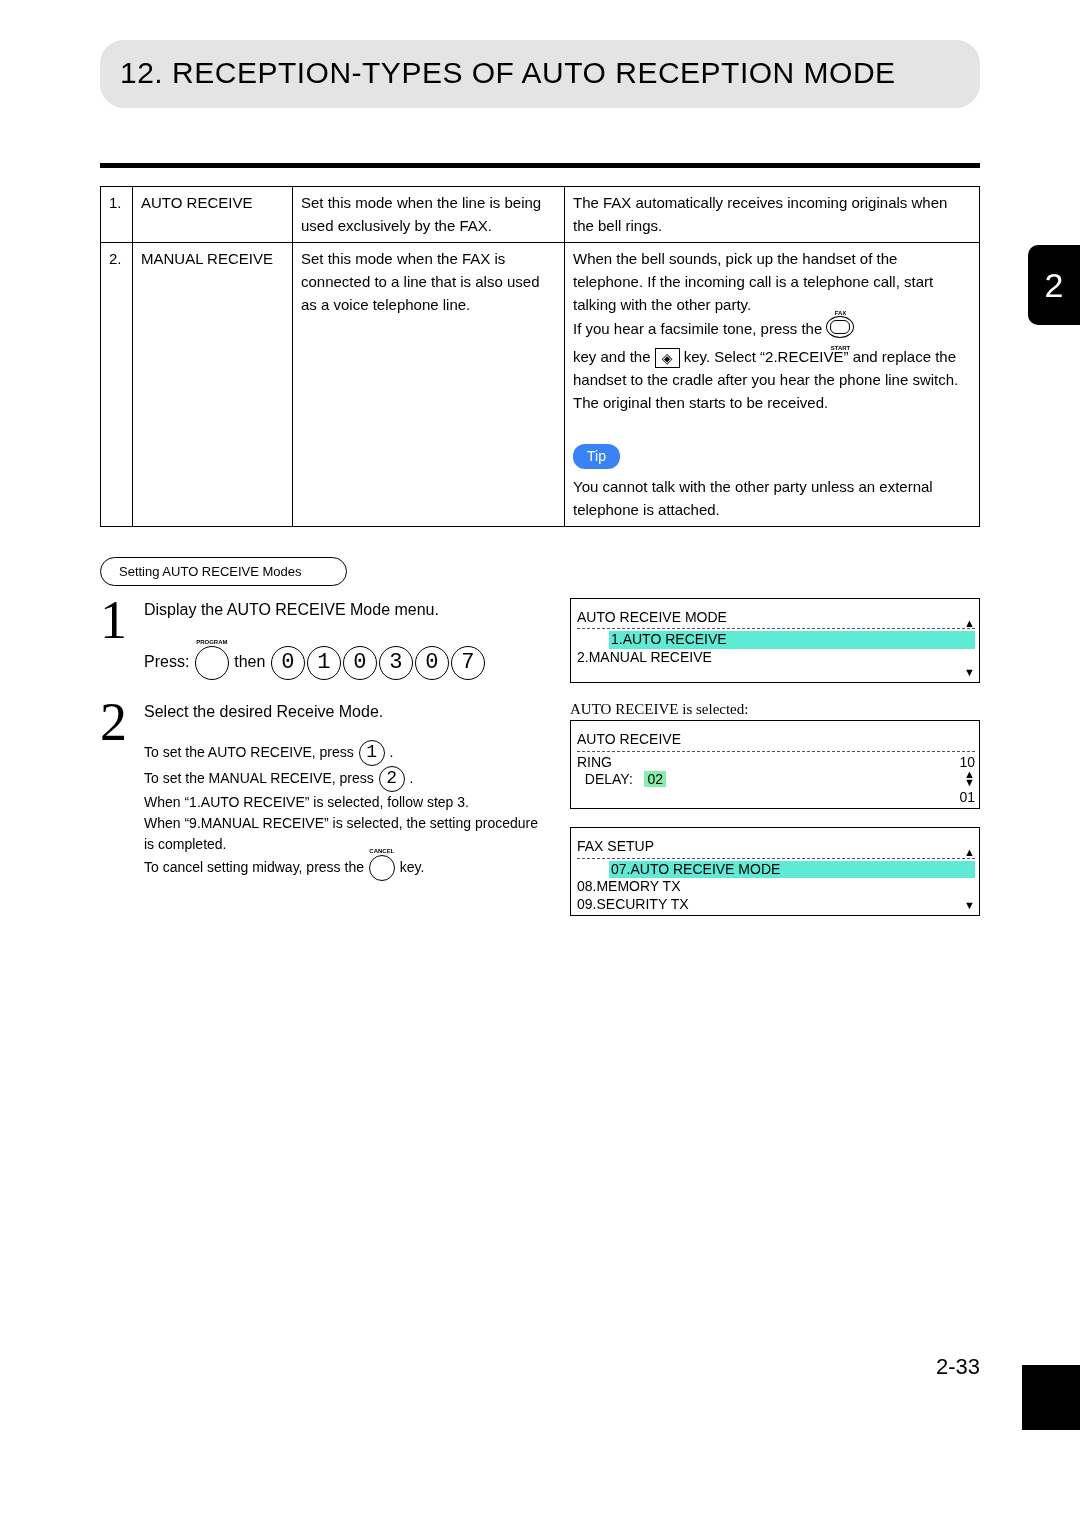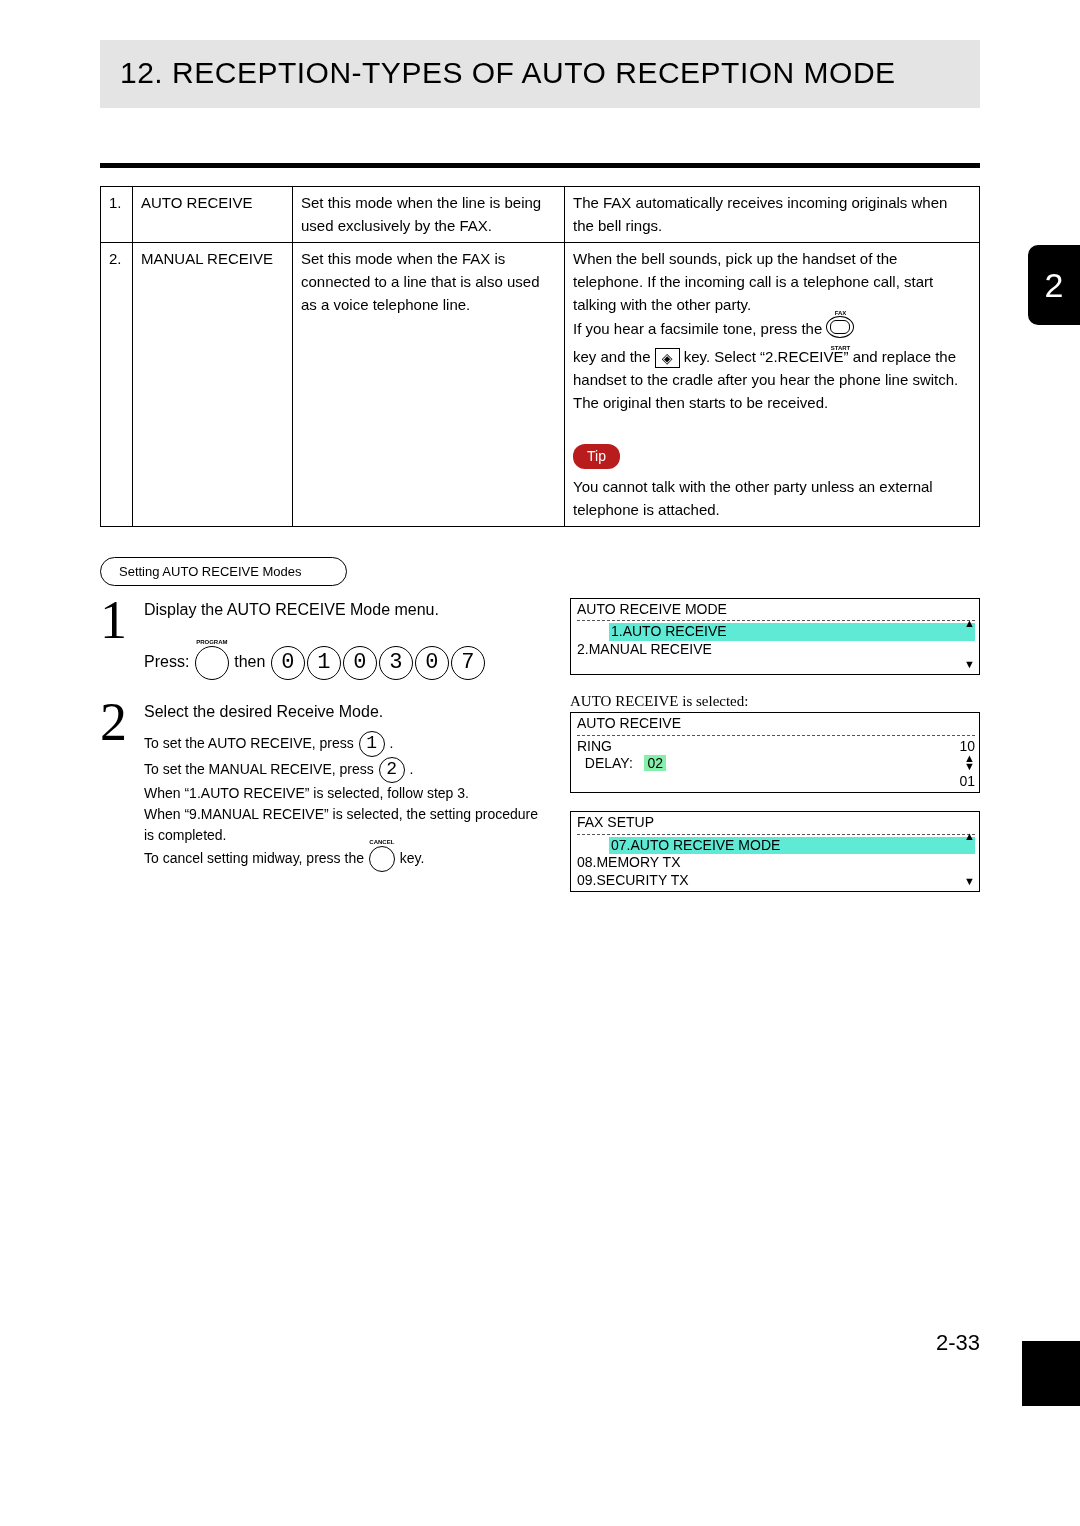--- a/index.html
+++ b/index.html
@@ -18,20 +18,21 @@
     font-size: 34px; border-radius: 10px 0 0 10px;
   }
   .tab-right-bottom {
     position: absolute; right: 0; bottom: 0;
     width: 58px; height: 65px; background: #000;
   }
   .title-band {
     background: #e4e4e4;
     padding: 16px 20px 18px 20px;
     letter-spacing: 0.5px;
+    border-radius: 24px;
   }
   .title-band h1 { margin: 0; font-size: 30px; font-weight: 500; }
   .heavy-rule { border-top: 5px solid #000; margin: 55px 0 18px 0; }
   table.modes {
     border-collapse: collapse; width: 100%;
     font-size: 15px; line-height: 1.55;
   }
   table.modes th, table.modes td {
     border: 1px solid #000; padding: 4px 8px; vertical-align: top;
     text-align: left; font-weight: normal;
@@ -57,50 +58,50 @@
   .fax-labels {
     position: absolute; bottom: 100%; left: 50%; transform: translateX(-50%);
     font-size: 6px; font-weight: bold; line-height: 1;
   }
   .fax-labels.bt { top: 100%; bottom: auto; }
   .key-rect {
     display: inline-block; border: 1px solid #000; padding: 0 6px; line-height: 18px;
     vertical-align: middle; font-size: 14px;
   }
   .tip {
-    display: inline-block; background: #b91c1c; color: #fff;
+    display: inline-block; background: #3b82f6; color: #fff;
     border-radius: 12px; padding: 2px 14px; font-size: 14px; margin: 6px 0;
   }
   .subhead-pill {
     border: 1.5px solid #000; border-radius: 22px;
     padding: 6px 44px 6px 18px; font-size: 13px; display: inline-block;
     margin: 30px 0 12px 0;
   }
   .cols { display: flex; gap: 30px; }
   .steps { flex: 0 0 440px; font-size: 16px; line-height: 1.5; }
   .disp { flex: 1; font-size: 14px; }
   .step { display: flex; margin-bottom: 20px; }
   .step .num { font-size: 54px; line-height: 0.85; font-family: "Times New Roman", serif; width: 44px; }
   .step .body { flex: 1; }
-  .step .body .sub { font-size: 14px; margin-top: 7px; }
+  .step .body .sub { font-size: 14px; margin-top: 16px; }
   .circle-btn {
     display: inline-flex; width: 34px; height: 34px;
     border: 1.5px solid #000; border-radius: 50%;
     align-items: center; justify-content: center;
     font-family: "Courier New", monospace; font-size: 22px;
     vertical-align: middle; margin: 0 1px; position: relative;
   }
   .circle-btn .tiny-top {
     position: absolute; bottom: 100%; left: 50%; transform: translateX(-50%);
     font-size: 6px; font-weight: bold; font-family: Arial;
   }
   .disp-group { margin-bottom: 18px; }
   .disp-label { font-size: 15px; margin-bottom: 2px; font-family: Liberation Serif, serif; }
   .disp-box {
-    border: 1.2px solid #000; padding: 2px 4px 2px 6px;
+    border: 1.2px solid #000; padding: 10px 4px 2px 6px;
     font-size: 14px; line-height: 1.25; position: relative;
   }
   .disp-box .hl { background: #5eead4; display: block; padding: 0 2px; margin-left: 32px; }
   .disp-box .dash {
     border-bottom: 1px dashed #555; margin: 2px 0; height: 1px;
   }
   .disp-box .row { display: flex; justify-content: space-between; }
   .arrows { position: absolute; right: 4px; font-size: 11px; }
   .arrows.up { top: 18px; }
   .arrows.down { bottom: 2px; }

